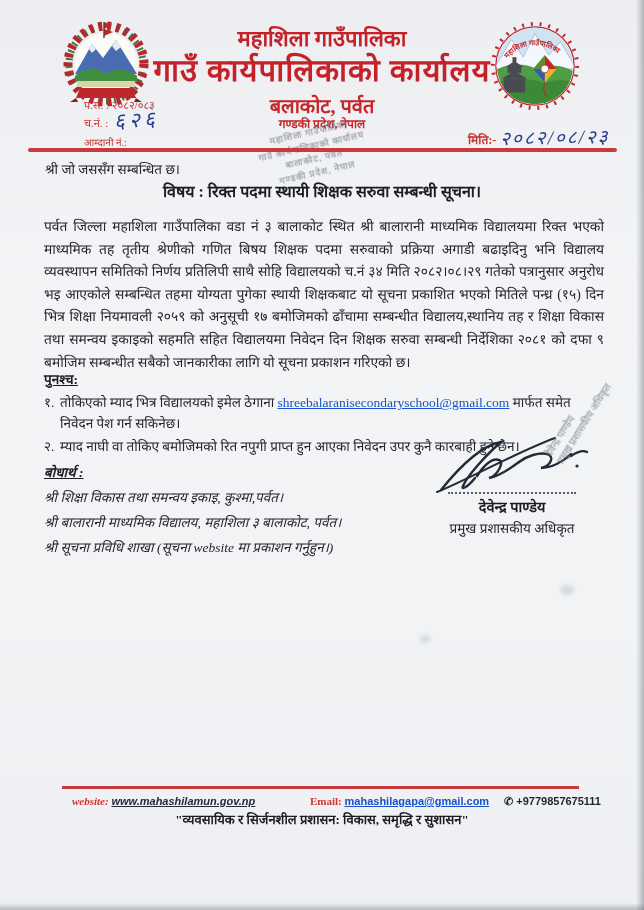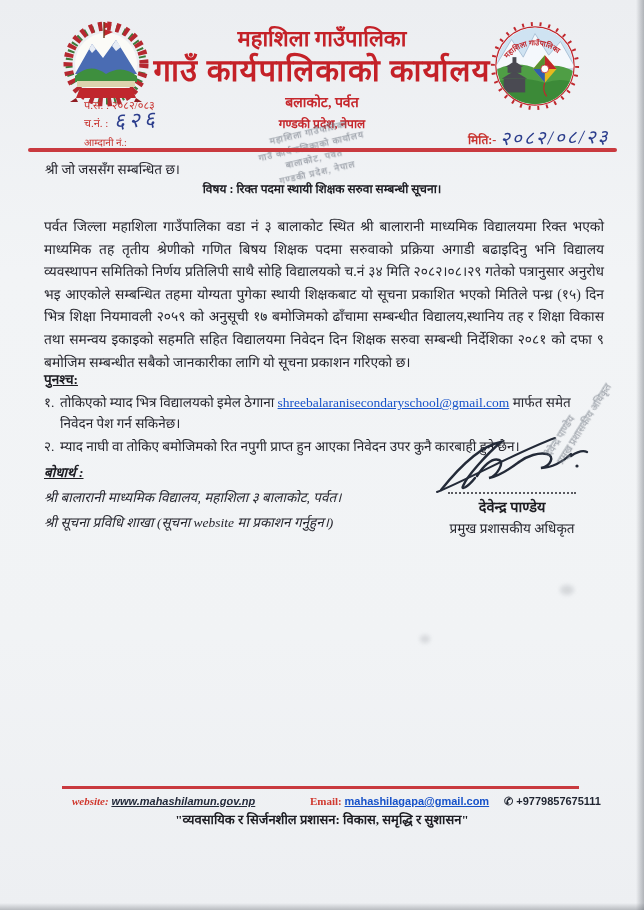--- a/index.html
+++ b/index.html
@@ -10,40 +10,40 @@
   }
   .edge-right{position:absolute;right:0;top:0;width:8px;height:100%;
     background:linear-gradient(to right,rgba(0,0,0,0),rgba(85,90,98,.4));}
   .edge-bottom{position:absolute;left:0;bottom:0;width:100%;height:7px;
     background:linear-gradient(to bottom,rgba(0,0,0,0),rgba(85,90,98,.35));}
   .title1{position:absolute;top:22px;left:0;width:100%;text-align:center;
     font-size:22px;font-weight:bold;color:#c42128;}
   .title2{position:absolute;top:48px;left:0;width:100%;text-align:center;
     font-size:31px;font-weight:bold;color:#c42128;letter-spacing:1px;}
   .addr1{position:absolute;top:92px;left:0;width:100%;text-align:center;
-    font-size:14px;font-weight:bold;color:#c6272c;}
+    font-size:20px;font-weight:bold;color:#c6272c;}
   .addr2{position:absolute;top:115px;left:0;width:100%;text-align:center;
     font-size:12px;font-weight:bold;color:#c6272c;}
   .logo{position:absolute;}
   .logo-left{left:56px;top:16px;}
   .logo-right{left:486px;top:18px;}
   .refs{position:absolute;left:60px;top:98px;font-size:11px;color:#c8332f;line-height:15px;}
   .refs .row{white-space:nowrap;margin-left:24px;}
   .hand{font-family:"Liberation Serif",serif;color:#2b3d8c;font-style:italic;}
   .chn-val{display:inline-block;font-size:21px;letter-spacing:4px;transform:rotate(-3deg);margin-left:6px;}
   .date-block{position:absolute;left:468px;top:124px;white-space:nowrap;}
   .date-label{font-size:12px;color:#c8332f;font-weight:bold;}
   .date-val{font-size:19px;letter-spacing:2px;display:inline-block;transform:rotate(-1deg);}
   .rule-top{position:absolute;left:28px;top:148px;width:589px;height:4px;background:#c93a3f;border-radius:2px;}
   .stamp{position:absolute;left:228px;top:126px;width:170px;text-align:center;
     transform:rotate(-13deg);color:rgba(105,112,124,.58);font-size:9px;line-height:13.5px;
     font-weight:bold;letter-spacing:1px;filter:blur(.3px);}
   .recipient{position:absolute;left:45px;top:160px;font-size:13.5px;}
   .subject{position:absolute;left:0;top:180px;width:100%;text-align:center;
-    font-size:12px;font-weight:bold;color:#1c1c22;}
+    font-size:16px;font-weight:bold;color:#1c1c22;}
   .body-par{position:absolute;left:44px;top:216px;width:560px;font-size:13.8px;
     line-height:22.6px;text-align:justify;color:#26262e;}
   .ps{position:absolute;left:44px;top:369px;width:560px;font-size:13.5px;line-height:21px;}
   .ps-head,.cc-head{font-weight:bold;text-decoration:underline;color:#1c1c22;font-size:13.5px;}
   .ps-item{display:flex;margin-top:2px;}
   .ps-num{flex:0 0 16px;}
   .email-link{color:#1752c9;text-decoration:underline;font-family:"Liberation Serif",serif;}
   .cc{position:absolute;left:44px;top:460px;font-size:13.5px;line-height:25px;font-style:italic;}
   .cc .cc-head{line-height:21px;display:inline-block;margin-bottom:2px;}
   .sig{position:absolute;left:412px;top:432px;width:200px;text-align:center;}
@@ -164,20 +164,21 @@
       <span><span>तोकिएको म्याद भित्र विद्यालयको इमेल ठेगाना </span><a class="email-link" href="#">shreebalaranisecondaryschool@gmail.com</a><span> मार्फत समेत निवेदन पेश गर्न सकिनेछ।</span></span>
     </div>
     <div class="ps-item">
       <span class="ps-num">२.</span>
       <span>म्याद नाघी वा तोकिए बमोजिमको रित नपुगी प्राप्त हुन आएका निवेदन उपर कुनै कारबाही हुने छैन।</span>
     </div>
   </div>
 
   <div class="cc">
     <span class="cc-head">बोधार्थ :</span>
+    <div>श्री शिक्षा विकास तथा समन्वय इकाइ, कुश्मा,पर्वत।</div>
     <div>श्री बालारानी माध्यमिक विद्यालय, महाशिला ३ बालाकोट, पर्वत।</div>
     <div>श्री सूचना प्रविधि शाखा (सूचना website मा प्रकाशन गर्नुहुन।)</div>
   </div>
 
   <div class="sig">
     <svg width="170" height="62" viewBox="0 0 170 62">
       <g fill="none" stroke="#232a38" stroke-width="2.4" stroke-linecap="round">
         <path d="M14,58 C30,38 52,14 74,10 C60,22 40,44 36,54 C34,58 40,56 48,46"></path>
         <path d="M50,44 C58,32 66,26 72,28 C78,30 70,44 62,46 C72,44 84,36 92,30"></path>
         <path d="M92,30 C100,24 112,20 120,22 C128,24 124,34 114,36 C124,36 136,30 144,22"></path>

